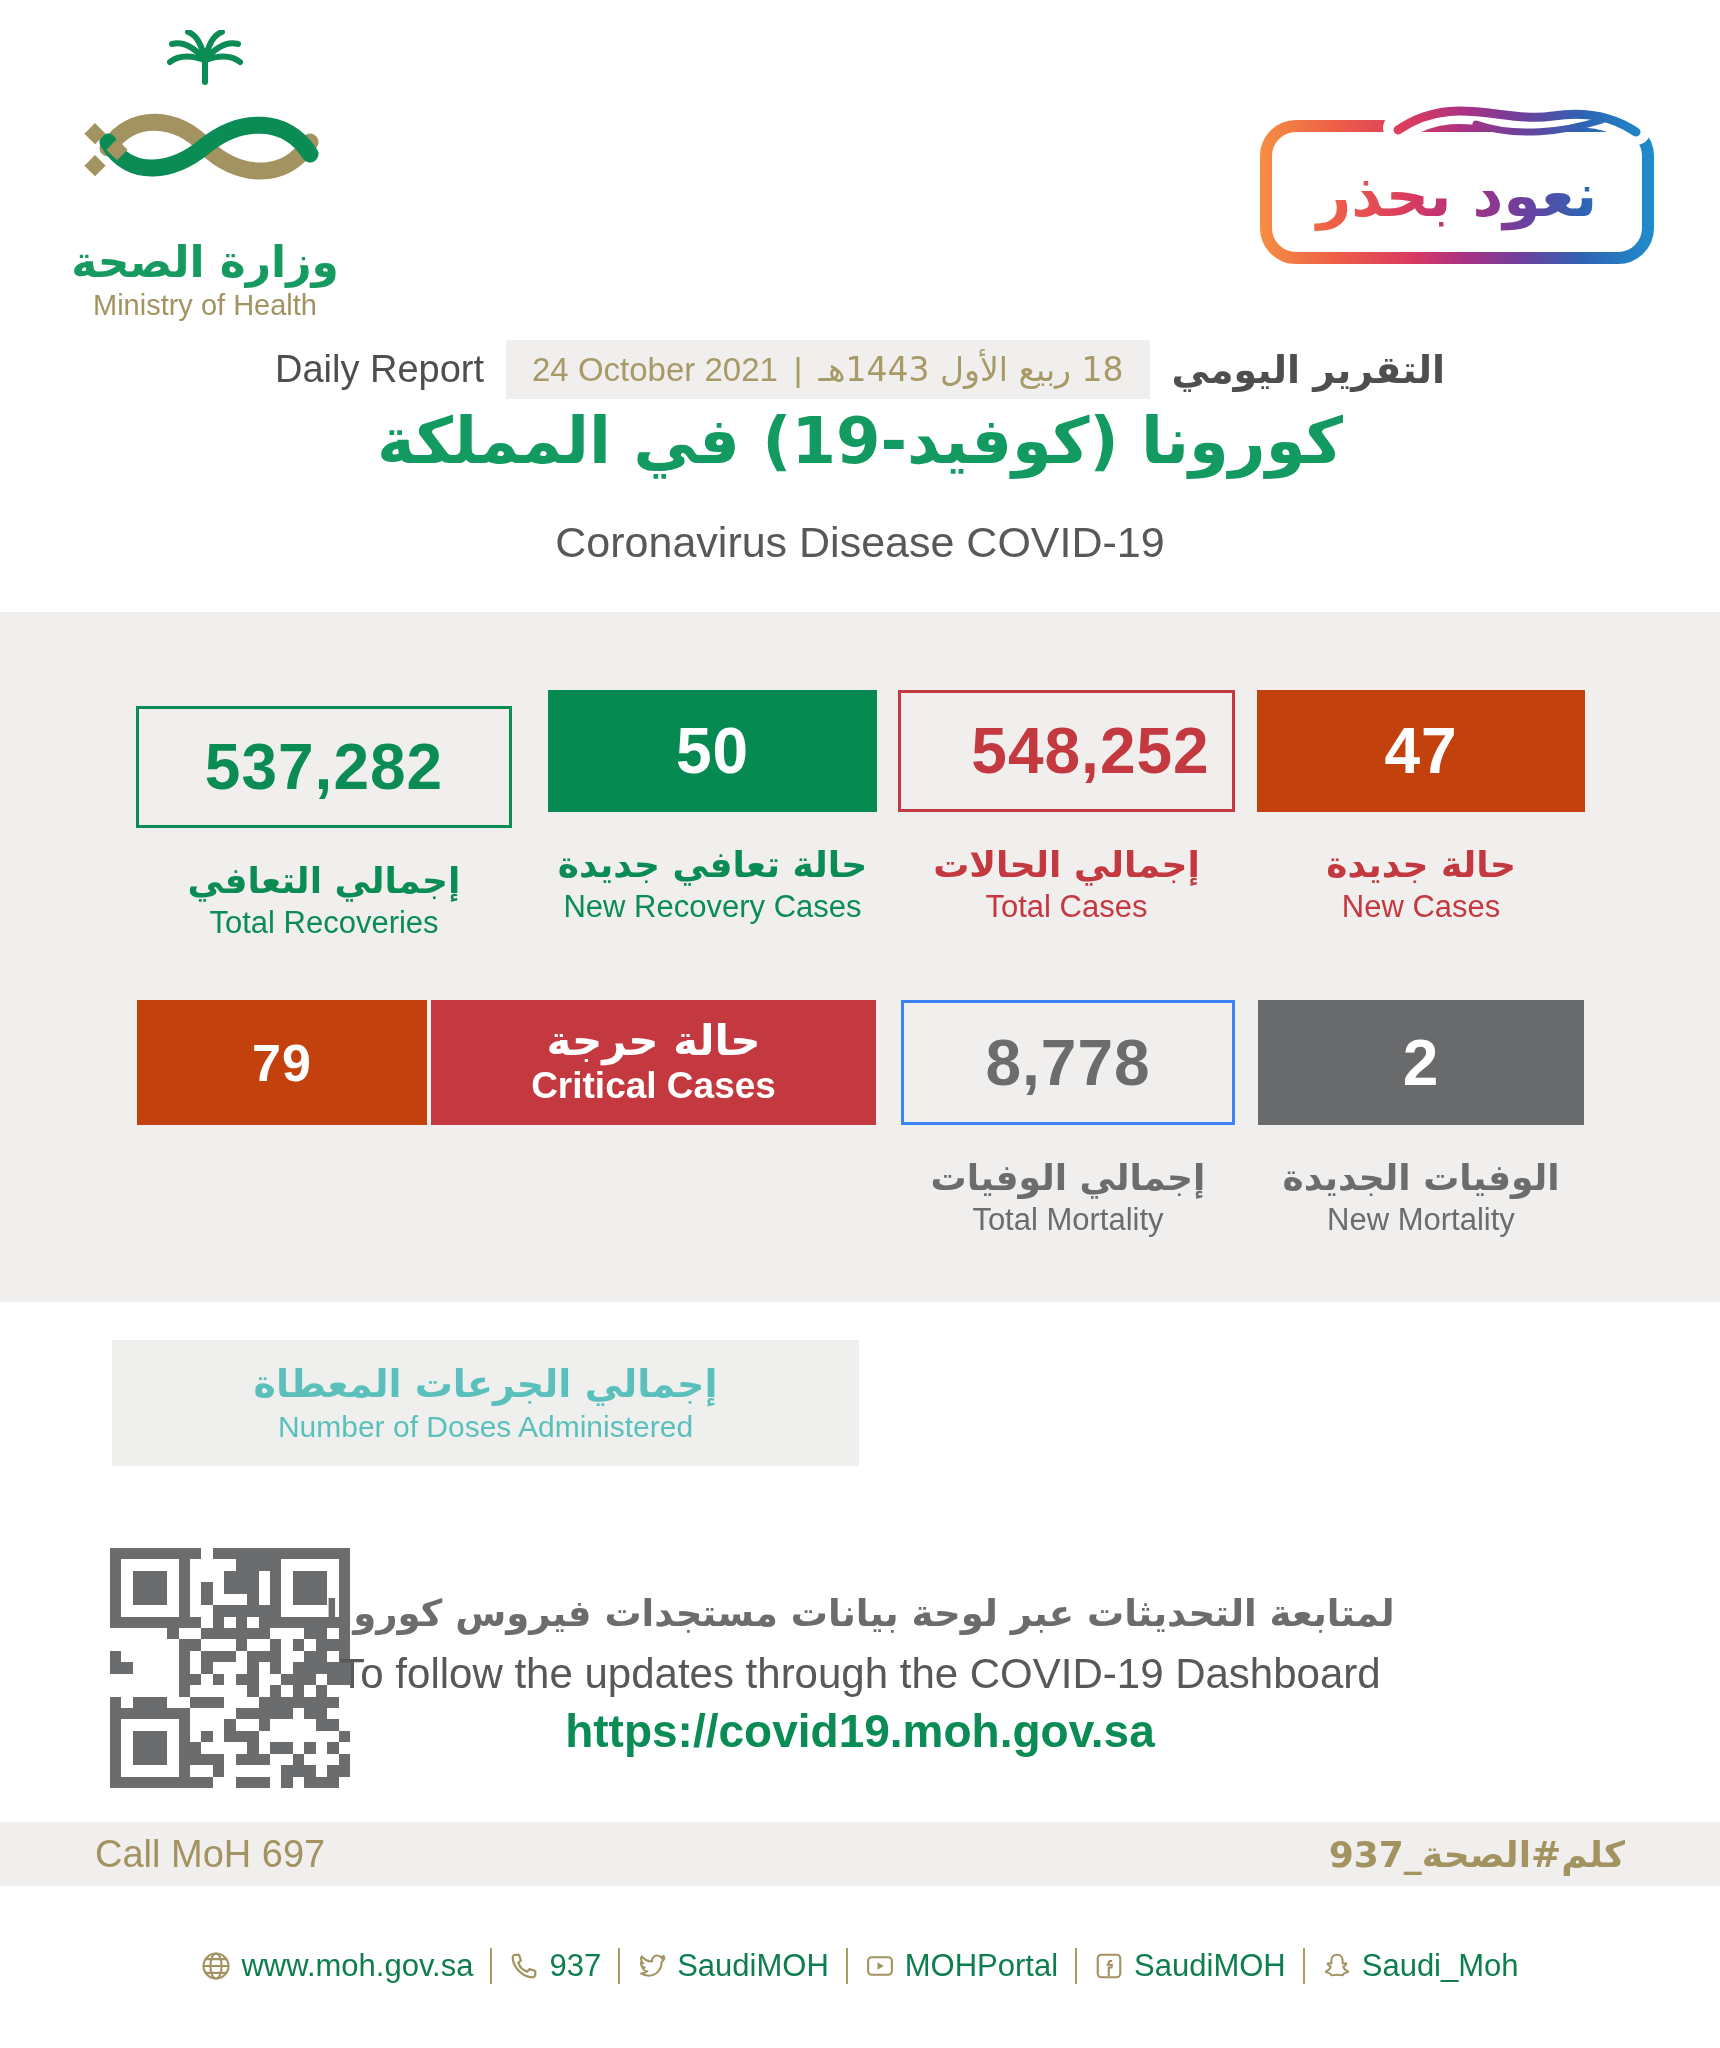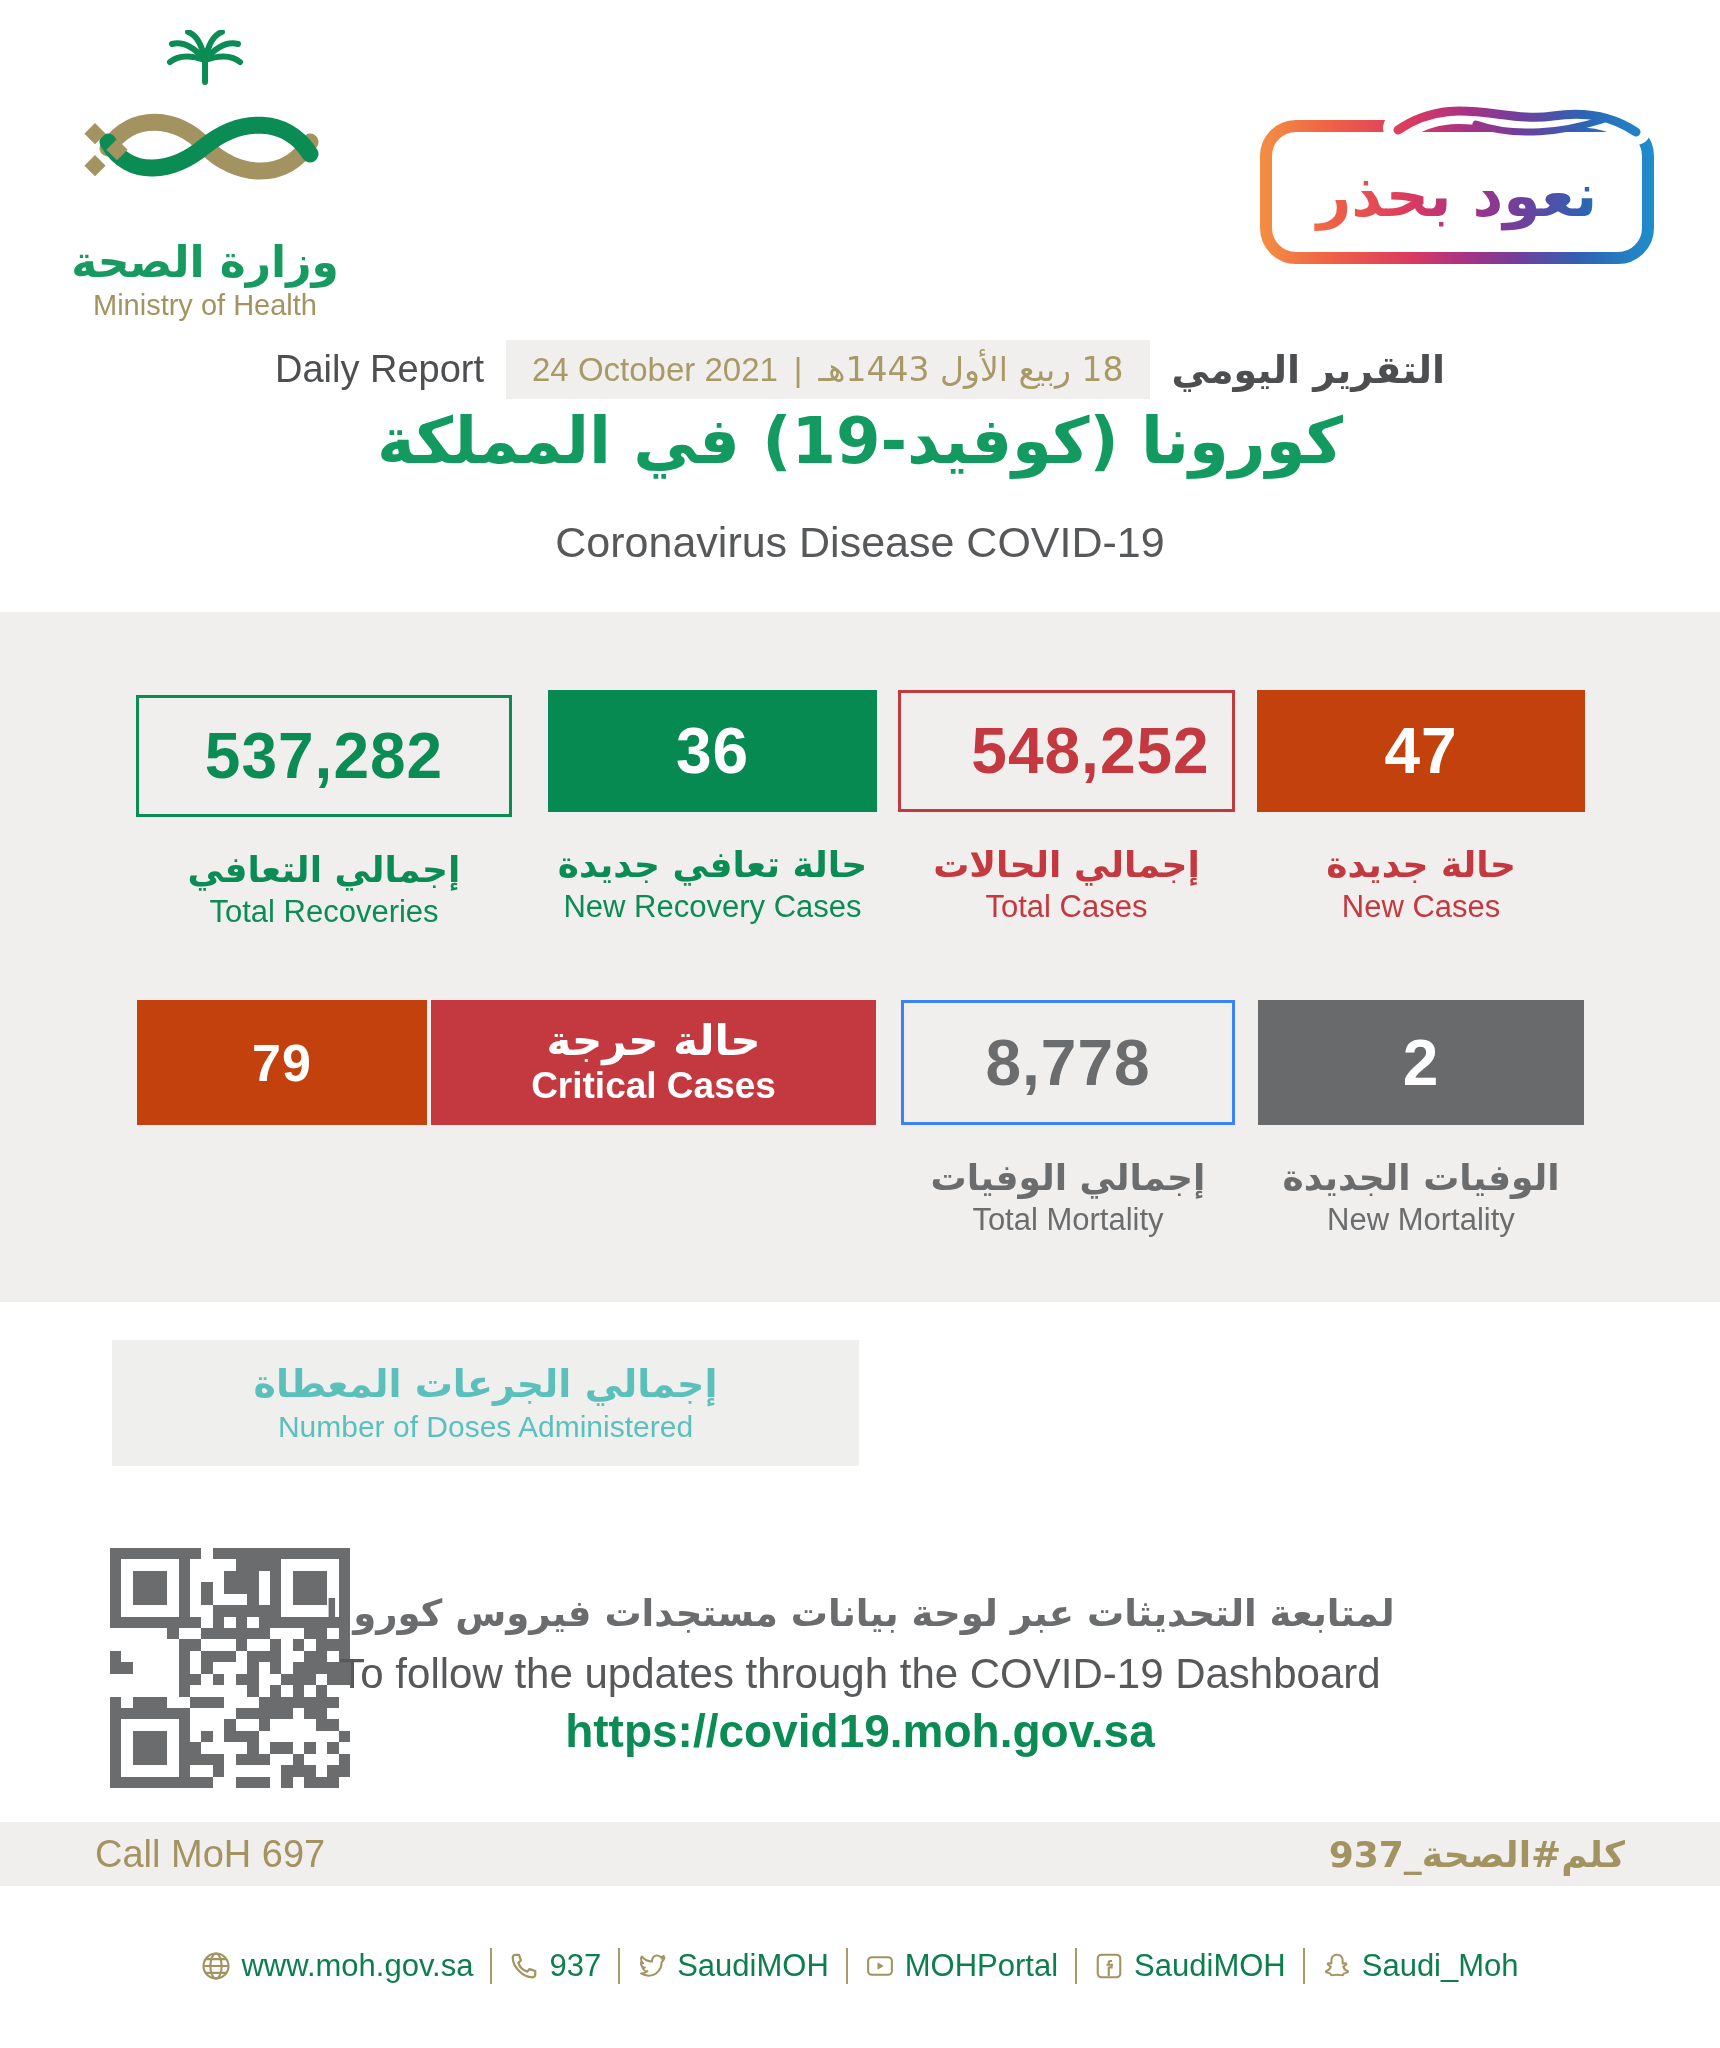--- a/index.html
+++ b/index.html
@@ -41,21 +41,21 @@
   .green-t { color:#0b8c55; }  .red-t { color:#c4383f; }  .gray-t { color:#6b6c6e; }
 
   .box-outline-green { border:3px solid #0b8c55; }
   .box-solid-green   { background:#078a52; color:#fff; }
   .box-outline-red   { border:3px solid #c4383f;padding-left:48px; }
   .box-solid-red     { background:#c2410c; color:#fff; }
   .box-outline-gray  { border:3px solid #3b82f6; }
   .box-solid-gray    { background:#686a6c; color:#fff; }
 
   .r1 .stat-box { height:122px; }
-  .col1 { left:136px; width:376px; top:83px; }
+  .col1 { left:136px; width:376px; top:94px; }
   .col2 { left:548px; width:329px; top:78px; }
   .col3 { left:898px; width:337px; top:78px; }
   .col4 { left:1257px; width:328px; top:78px; }
   .crit-group { position:absolute; left:137px; top:388px; display:flex; gap:4px; }
   .crit-num { width:290px; height:125px; }
   .crit-lab { width:445px; height:125px; display:flex; flex-direction:column;
     align-items:center; justify-content:center; background:#c4383f; color:#fff; }
   .crit-lab .a { font-size:42px; font-weight:bold; line-height:46px; }
   .crit-lab .e { font-size:37px; font-weight:bold; line-height:44px; }
   .colM1 { left:901px; width:334px; top:388px; }
@@ -161,21 +161,21 @@
 
   <section class="stats">
 
     <div class="stat-col col1 r1">
       <div class="stat-box box-outline-green num green-t">537,282</div>
       <div class="lab-ar green-t ar" dir="rtl">إجمالي التعافي</div>
       <div class="lab-en green-t">Total Recoveries</div>
     </div>
 
     <div class="stat-col col2 r1">
-      <div class="stat-box box-solid-green num">36</div>
+      <div class="stat-box box-solid-green num">50</div>
       <div class="lab-ar green-t ar" dir="rtl">حالة تعافي جديدة</div>
       <div class="lab-en green-t">New Recovery Cases</div>
     </div>
 
     <div class="stat-col col3 r1">
       <div class="stat-box box-outline-red num red-t">548,252</div>
       <div class="lab-ar red-t ar" dir="rtl">إجمالي الحالات</div>
       <div class="lab-en red-t">Total Cases</div>
     </div>
 

